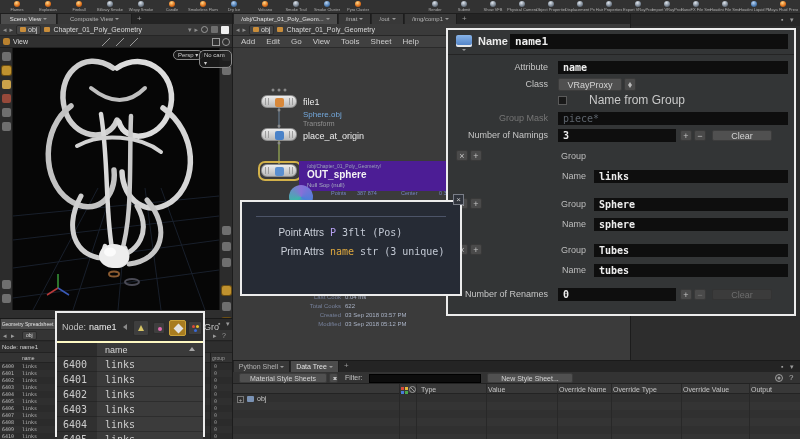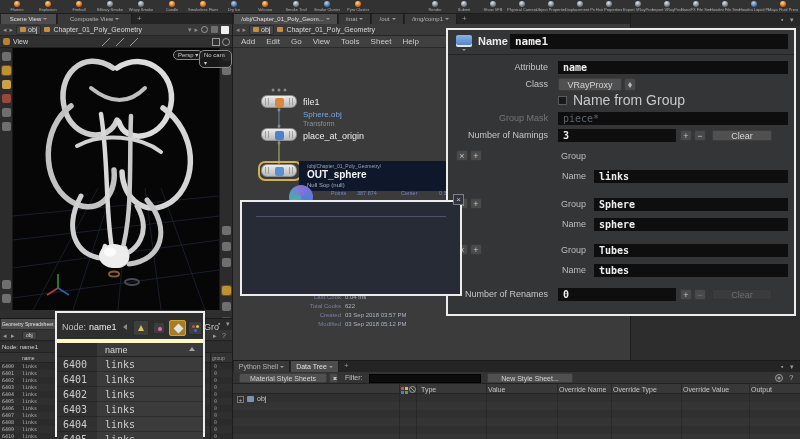--- a/index.html
+++ b/index.html
@@ -400,21 +400,21 @@
       <div class="hnode" style="left:28px;top:80px">
           <span class="nico" style="background:#4a82c8"></span>
         </div>
       <span class="nlbl" style="left:70px;top:83px">place_at_origin</span>
 
       <div style="position:absolute;left:25px;top:113px;width:44px;height:20px;border:2px solid #d2b14a;border-radius:7px"></div>
       <div class="hnode" style="left:28px;top:116px">
           <span class="nico" style="background:#5a8fd0"></span>
         </div>
 
-      <div style="position:absolute;left:66px;top:113px;width:166px;height:30px;background:#0f172a;border-radius:0 3px 3px 0">
+      <div style="position:absolute;left:66px;top:113px;width:166px;height:30px;background:#4c1d95;border-radius:0 3px 3px 0">
         <span style="position:absolute;left:8px;top:2px;font-size:5px;color:#98a2b8;white-space:nowrap">/obj/Chapter_01_Poly_Geometry/</span>
         <span style="position:absolute;left:8px;top:8px;font-size:10px;font-weight:bold;color:#f4f4f4">OUT_sphere</span>
         <span style="position:absolute;left:8px;top:21px;font-size:6px;color:#a8b0c0">Null Sop (null)</span>
         <span style="position:absolute;left:32px;top:29px;font-size:5.5px;color:#7785c2">Points</span>
         <span style="position:absolute;left:58px;top:29px;font-size:5.5px;color:#7785c2">387 874</span>
         <span style="position:absolute;left:102px;top:29px;font-size:5.5px;color:#7785c2">Center</span>
         <span style="position:absolute;left:140px;top:29px;font-size:5.5px;color:#7785c2">0 386</span>
       </div>
       <div style="position:absolute;left:56px;top:137px;width:24px;height:24px;border-radius:50%;background:conic-gradient(#8a6fd8,#4a7fd8,#3ab8a8,#8a6fd8)"></div>
 
@@ -479,39 +479,47 @@
     <div class="dcol" style="left:378px"></div>
       <div class="dcol" style="left:448px"></div>
     <div class="dcol" style="left:516px"></div>
     <div style="position:absolute;left:4px;top:35px;width:7px;height:7px;border:1px solid #777;color:#bbb;font-size:6px;line-height:6px;text-align:center">+</div>
     <span style="position:absolute;left:14px;top:35px;width:7px;height:6px;background:#7a92b4;border-radius:1px"></span>
     <span style="position:absolute;left:24px;top:34px;font-size:7px;color:#cccccc">obj</span>
   </div>
 
   <div style="position:absolute;left:240px;top:200px;width:222px;height:96px;background:#262b35;border:2px solid #ececec;z-index:7">
     <div style="position:absolute;left:14px;top:14px;width:190px;height:1px;background:#4c5468"></div>
+    <div class="arow" style="top:24px">
+      <span class="albl">Point Attrs</span>
+      <span class="aval"><span class="purple">P</span><span> 3flt (Pos)</span></span>
+    </div>
+    <div class="arow" style="top:43px">
+      <span class="albl">Prim Attrs</span>
+      <span class="aval"><span class="yellow">name</span><span> str (3 unique)</span></span>
+    </div>
   </div>
   <div style="position:absolute;left:453px;top:194px;width:11px;height:11px;background:#30343c;border:1px solid #7a7e88;color:#c8c8c8;font-size:8px;line-height:9px;text-align:center;z-index:8">×</div>
 
   <div style="position:absolute;left:446px;top:28px;width:350px;height:288px;background:#333536;border:2px solid #ececec;z-index:6">
     <span style="position:absolute;left:8px;top:5px;width:16px;height:12px;border-radius:2px;background:linear-gradient(#88b4e8,#4a7cc2);box-shadow:inset 0 -2px 0 #e8e8e8"></span>
     <i class="tridn" style="position:absolute;left:12px;top:19px"></i>
     <span style="position:absolute;left:30px;top:5px;font-size:11px;font-weight:bold;color:#ebebeb">Name</span>
     <span class="fld" style="left:62px;top:4px;width:278px;height:15px;font-size:11px;line-height:15px">name1</span>
     <div style="position:absolute;left:0;top:24px;width:346px;height:1px;background:#242424"></div>
 
     <span class="ml" style="top:31px">Attribute</span>
     <span class="fld" style="left:110px;top:31px;width:230px">name</span>
 
     <span class="ml" style="top:48px">Class</span>
     <span class="btn" style="left:110px;top:48px;width:64px;height:13px;line-height:12px">VRayProxy</span>
     <span class="spin" style="left:176px;top:48px"></span>
 
     <span style="position:absolute;left:110px;top:66px;width:9px;height:9px;background:#191919;border:1px solid #5a5a5a"></span>
-    <span style="position:absolute;left:125px;top:64px;font-size:14px;line-height:13px;color:#c9c9c9">Name from Group</span>
+    <span style="position:absolute;left:141px;top:64px;font-size:12px;line-height:13px;color:#c9c9c9">Name from Group</span>
 
     <span class="ml dis" style="top:82px">Group Mask</span>
     <span class="fld ph" style="left:110px;top:82px;width:230px;font-weight:400">piece*</span>
 
     <span class="ml" style="top:99px">Number of Namings</span>
     <span class="fld" style="left:110px;top:99px;width:118px">3</span>
     <span class="sqb" style="left:232px;top:100px">+</span>
     <span class="sqb" style="left:246px;top:100px">−</span>
     <span class="btn" style="left:264px;top:100px;width:60px;height:11px">Clear</span>
 
@@ -536,21 +544,21 @@
     <span class="fld" style="left:146px;top:234px;width:194px">tubes</span>
 
     <span class="ml" style="top:258px">Number of Renames</span>
     <span class="fld" style="left:110px;top:258px;width:118px">0</span>
     <span class="sqb" style="left:232px;top:259px">+</span>
     <span class="sqb" style="left:246px;top:259px;color:#777">−</span>
     <span class="btn dis" style="left:264px;top:259px;width:60px;height:11px">Clear</span>
   </div>
 
   <div style="position:absolute;left:55px;top:311px;width:150px;height:126px;background:#323232;border:2px solid #ececec;z-index:6">
-    <div style="position:absolute;left:0;top:0;width:146px;height:30px;background:#2e2e2e;border-bottom:4px solid #fef9c3">
+    <div style="position:absolute;left:0;top:0;width:146px;height:30px;background:#2e2e2e;border-bottom:2px solid #fef9c3">
       <span style="position:absolute;left:5px;top:9px;font-size:9px;color:#c2c2c2">Node:</span>
       <span style="position:absolute;left:32px;top:9px;font-size:9px;color:#ececec">name1</span>
       <span style="position:absolute;left:66px;top:11px;width:0;height:0;border-top:3px solid transparent;border-bottom:3px solid transparent;border-right:4px solid #8a8a8a"></span>
       <span class="pbtn" style="left:76px;top:7px;width:16px;height:16px">
           <i style="position:absolute;left:4px;top:4px;width:6px;height:6px;background:#d7c565;clip-path:polygon(50% 0,100% 100%,0 100%)"></i>
         </span>
       <span class="pbtn" style="left:96px;top:9px;width:12px;height:12px">
           <i style="position:absolute;left:3.5px;top:3.5px;width:4px;height:4px;border-radius:50%;background:#e06ab0"></i>
         </span>
       <span class="pbtn" style="left:112px;top:7px;width:17px;height:16px;background:#a87c20;border-color:#caa23a">

